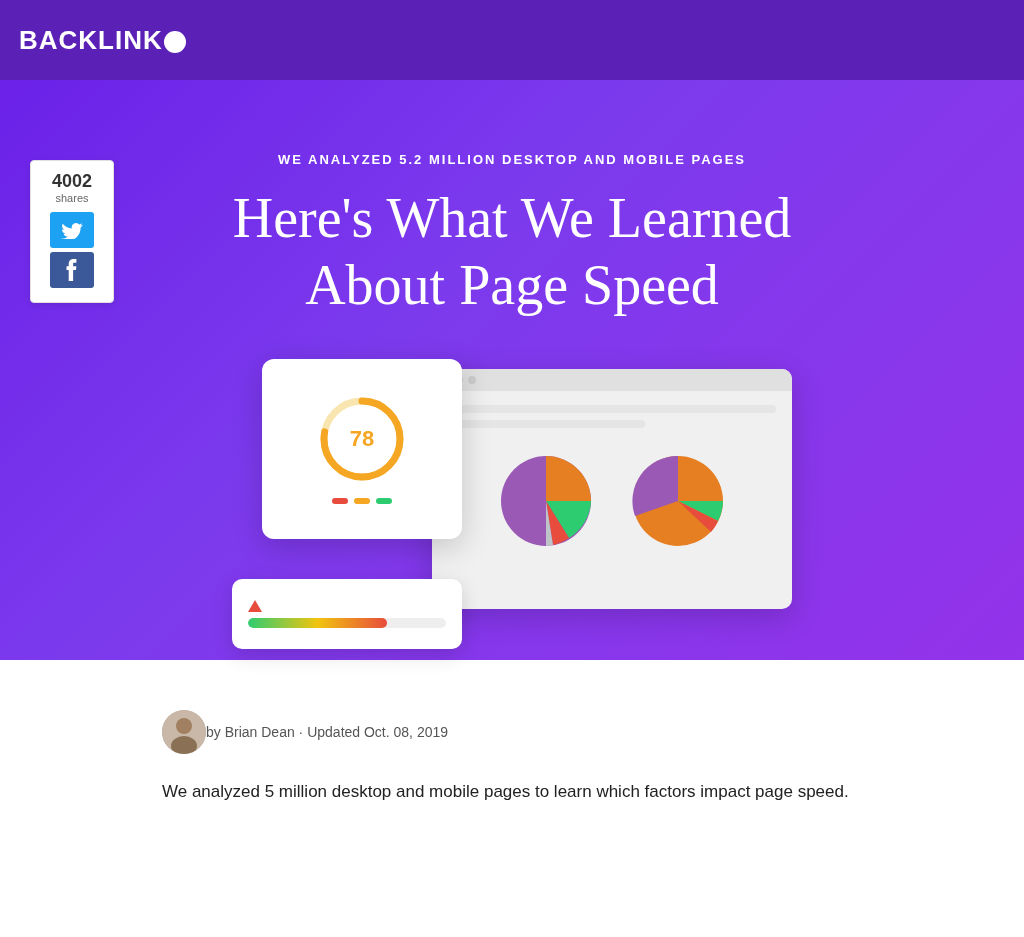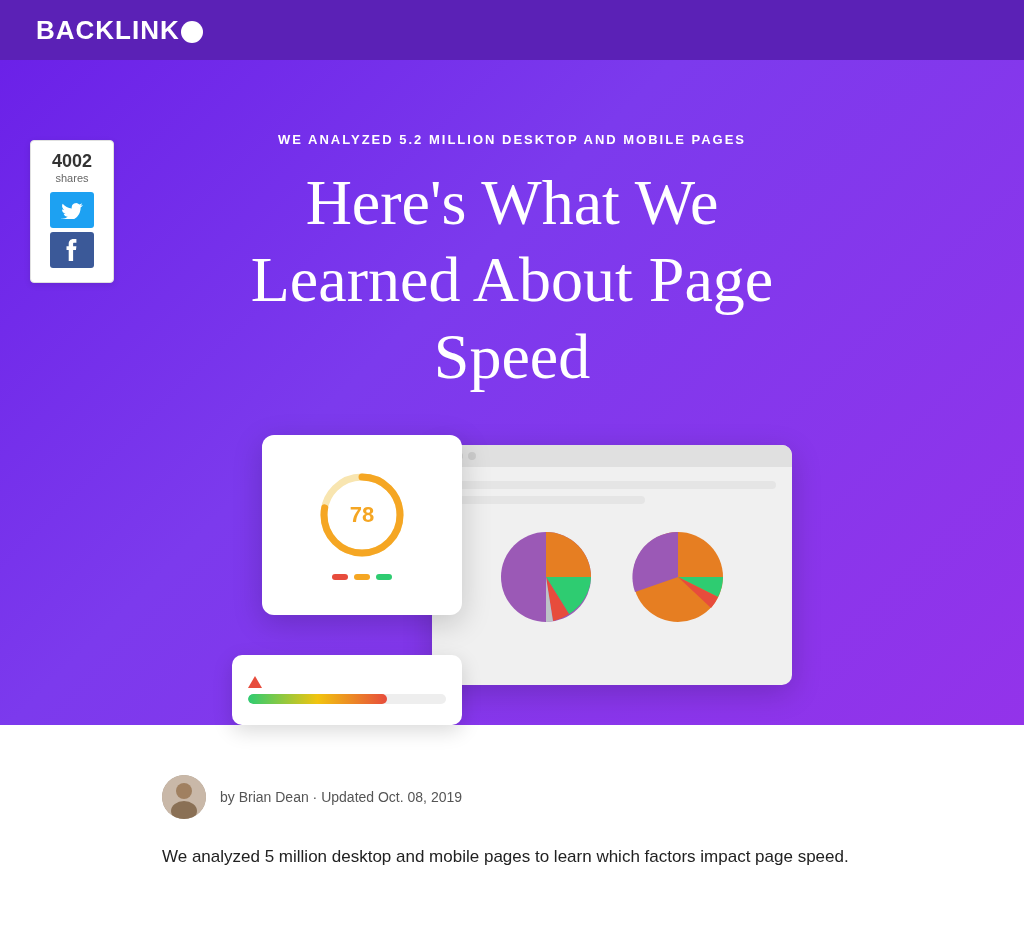--- a/index.html
+++ b/index.html
@@ -4,22 +4,22 @@
   <style>
     * { margin: 0; padding: 0; box-sizing: border-box; }
     body { font-family: 'Georgia', serif; background: #fff; }
 
     
     nav {
       background: #5b21b6;
       display: flex;
       align-items: center;
       justify-content: space-between;
-      padding: 0 36px;
-      height: 60px;
+      padding: 0 19px;
+      height: 80px;
     }
     .logo {
       color: #fff;
       font-family: Arial, sans-serif;
       font-weight: 900;
       font-size: 26px;
       letter-spacing: 1px;
     }
     .logo span {
       display: inline-block;
@@ -56,21 +56,21 @@
       font-weight: 700;
       font-size: 13px;
       letter-spacing: 2px;
       text-transform: uppercase;
       margin-bottom: 18px;
       margin-top: 12px;
     }
     .hero-title {
       color: #fff;
       font-family: 'Georgia', serif;
-      font-size: 64px;
+      font-size: 56px;
       font-weight: 400;
       line-height: 1.2;
       max-width: 620px;
       margin: 0 auto 40px;
     }
 
     
     .share-box {
       position: absolute;
       left: 30px;
@@ -248,21 +248,20 @@
 
     
     .content {
       max-width: 740px;
       margin: 0 auto;
       padding: 50px 20px 40px;
     }
     .author-row {
       display: flex;
       align-items: center;
-      gap: 14px;
       margin-bottom: 24px;
     }
     .avatar {
       width: 44px;
       height: 44px;
       border-radius: 50%;
       background: #b0a090;
       overflow: hidden;
       display: flex;
       align-items: flex-end;

